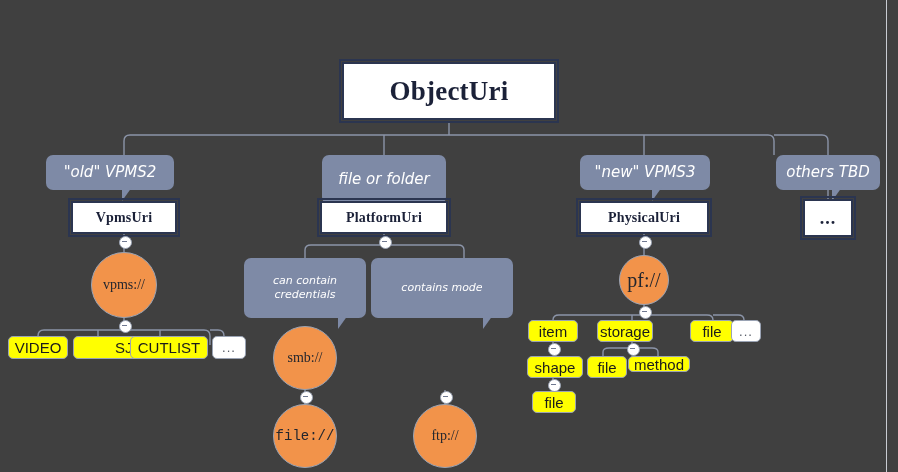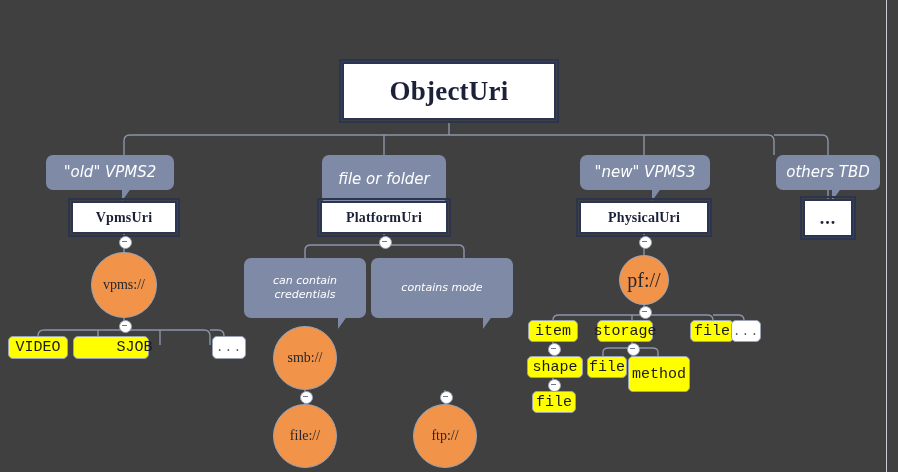--- a/index.html
+++ b/index.html
@@ -85,21 +85,21 @@
     font-size: 14px;
     color: #23262e;
   }
   .circle.smallcap { font-size: 20px; }
 
   
   .leaf {
     background: #ffff00;
     border: 1px solid #9aa3b4;
     border-radius: 5px;
-    font-family: Liberation Mono, monospace;
+    font-family: Liberation Sans, sans-serif;
     font-size: 15px;
     color: #1b1b1b;
   }
   .leaf.blank {
     background: #ffffff;
     color: #555b66;
     font-size: 13px;
     letter-spacing: 1px;
   }
 
@@ -229,20 +229,23 @@
     <span>vpms://</span>
   </div>
   <i class="toggle" style="left:119px; top:320px;"></i>
 
   <div class="node leaf" style="left:8px; top:336px; width:60px; height:23px;">
     <span>VIDEO</span>
   </div>
   <div class="node leaf" style="left:73px; top:336px; width:76px; height:23px;padding-left:47px;">
     <span>SJOB</span>
   </div>
+  <div class="node leaf" style="left:130px; top:336px; width:78px; height:23px;">
+    <span>CUTLIST</span>
+  </div>
   <div class="node leaf blank" style="left:212px; top:336px; width:34px; height:23px;">
     <span>...</span>
   </div>
 
   <div class="node note small" style="left:244px; top:258px; width:122px; height:60px; flex-direction:column;">
     <span>can contain</span>
     <span>credentials</span>
     <i class="tail" style="right:18px;"></i>
   </div>
 
@@ -251,21 +254,21 @@
     <i class="tail" style="right:20px;"></i>
   </div>
 
   <div class="node circle" style="left:273px; top:326px; width:64px; height:64px;">
     <span>smb://</span>
   </div>
   <i class="toggle" style="left:300px; top:391px;"></i>
 
   <i class="toggle" style="left:440px; top:391px;"></i>
 
-  <div class="node circle" style="left:273px; top:404px; width:64px; height:64px;">
+  <div class="node circle" style="left:273px; top:404px; width:64px; height:64px;font-family:Liberation Mono, monospace;">
     <span>file://</span>
   </div>
 
   <div class="node circle" style="left:413px; top:404px; width:64px; height:64px;">
     <span>ftp://</span>
   </div>
 
   <div class="node circle smallcap" style="left:619px; top:255px; width:50px; height:50px;">
     <span>pf://</span>
   </div>
@@ -291,21 +294,21 @@
 
   <div class="node leaf" style="left:527px; top:356px; width:56px; height:22px;text-align:center;">
     <span>shape</span>
   </div>
   <i class="toggle" style="left:548px; top:379px;"></i>
 
   <div class="node leaf" style="left:587px; top:356px; width:40px; height:22px;">
     <span>file</span>
   </div>
 
-  <div class="node leaf" style="left:628px; top:356px; width:62px; height:36px;">
+  <div class="node leaf" style="left:628px; top:356px; width:62px; height:16px;">
     <span>method</span>
   </div>
 
   <div class="node leaf" style="left:532px; top:391px; width:44px; height:22px;">
     <span>file</span>
   </div>
 
   <div class="page-edge" style="left:886px;"></div>
 
 </div>

